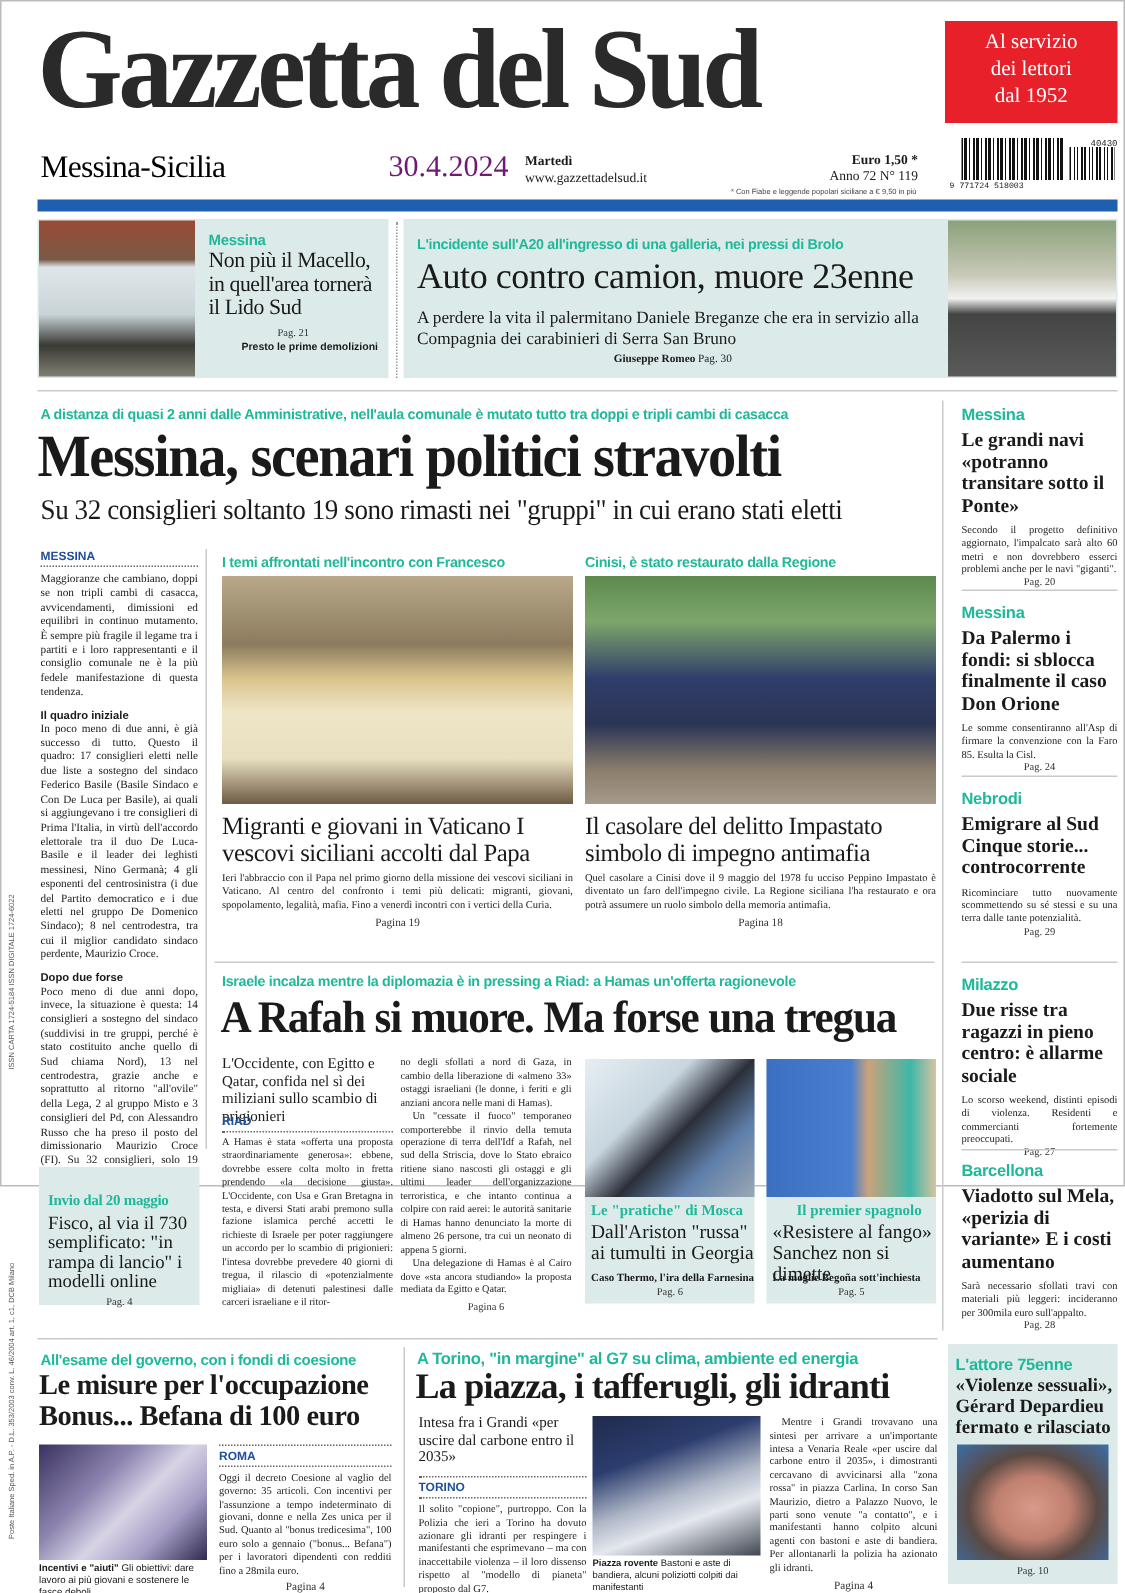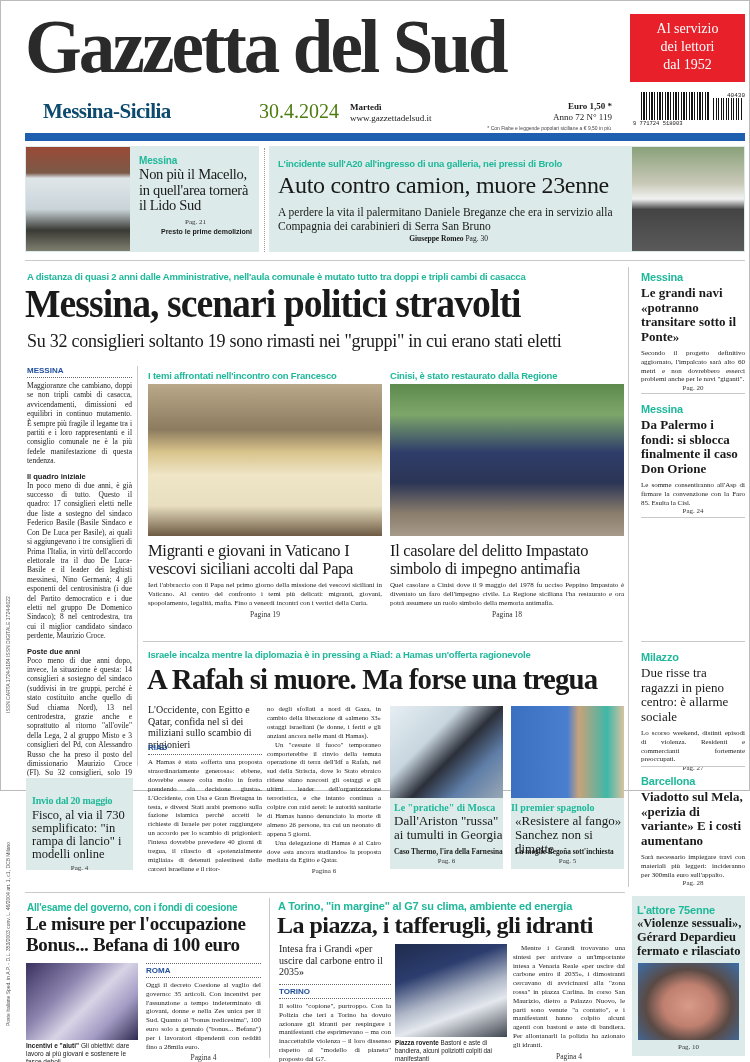--- a/index.html
+++ b/index.html
@@ -21,22 +21,22 @@
 
 <div class="page">
 
   <div class="abs" style="left:24px;top:2px;font-size:76px;font-weight:bold;letter-spacing:-3px;line-height:86px;color:#2a2a2a;transform:scaleX(0.96);transform-origin:left">Gazzetta del Sud</div>
   <div class="abs" style="left:629px;top:13px;width:115px;height:68px;background:#e8202a;color:#fff;text-align:center;font-size:14px;line-height:18px;padding-top:6px">
     <div>Al servizio</div>
     <div>dei lettori</div>
     <div>dal 1952</div>
   </div>
 
-  <div class="abs" style="left:42px;top:98px;font-size:21px;font-weight:bold;color:#0c4a6e;letter-spacing:-0.5px">Messina-Sicilia</div>
-  <div class="abs" style="left:258px;top:99px;font-size:20px;color:#4d7c0f">30.4.2024</div>
+  <div class="abs" style="left:26px;top:98px;font-size:21px;font-weight:normal;color:#000000;letter-spacing:-0.5px">Messina-Sicilia</div>
+  <div class="abs" style="left:258px;top:99px;font-size:20px;color:#701a75">30.4.2024</div>
   <div class="abs" style="left:349px;top:101px;font-size:9px;line-height:11px">
     <div class="bold">Martedì</div>
     <div>www.gazzettadelsud.it</div>
   </div>
   <div class="abs" style="left:470px;top:100px;width:141px;text-align:right;font-size:9px;line-height:11px">
     <div class="bold">Euro 1,50 *</div>
     <div>Anno 72 N° 119</div>
   </div>
   <div class="abs" style="left:400px;top:124px;width:210px;text-align:right;font-size:5px;font-family:'Liberation Sans',sans-serif;color:#444">* Con Fiabe e leggende popolari siciliane a € 9,50 in più</div>
 
@@ -71,21 +71,21 @@
 
   <div class="abs kicker" style="left:26px;top:270px;font-size:9.5px">A distanza di quasi 2 anni dalle Amministrative, nell'aula comunale è mutato tutto tra doppi e tripli cambi di casacca</div>
   <div class="abs" style="left:24px;top:281px;font-size:40px;line-height:44px;letter-spacing:-1px;font-weight:bold;transform:scaleX(0.94);transform-origin:left">Messina, scenari politici stravolti</div>
   <div class="abs" style="left:26px;top:329px;font-size:19px;line-height:22px;letter-spacing:-0.3px;transform:scaleX(0.95);transform-origin:left">Su 32 consiglieri soltanto 19 sono rimasti nei "gruppi" in cui erano stati eletti</div>
 
   <div class="abs" style="left:26px;top:365px;width:105px">
     <div class="label">MESSINA</div>
     <div class="body" style="font-size:7.5px;line-height:9.4px">Maggioranze che cambiano, doppi se non tripli cambi di casacca, avvicendamenti, dimissioni ed equilibri in continuo mutamento. È sempre più fragile il legame tra i partiti e i loro rappresentanti e il consiglio comunale ne è la più fedele manifestazione di questa tendenza.</div>
     <div class="bold" style="font-family:'Liberation Sans',sans-serif;font-size:7.5px;margin-top:6px">Il quadro iniziale</div>
     <div class="body" style="font-size:7.5px;line-height:9.4px">In poco meno di due anni, è già successo di tutto. Questo il quadro: 17 consiglieri eletti nelle due liste a sostegno del sindaco Federico Basile (Basile Sindaco e Con De Luca per Basile), ai quali si aggiungevano i tre consiglieri di Prima l'Italia, in virtù dell'accordo elettorale tra il duo De Luca-Basile e il leader dei leghisti messinesi, Nino Germanà; 4 gli esponenti del centrosinistra (i due del Partito democratico e i due eletti nel gruppo De Domenico Sindaco); 8 nel centrodestra, tra cui il miglior candidato sindaco perdente, Maurizio Croce.</div>
-    <div class="bold" style="font-family:'Liberation Sans',sans-serif;font-size:7.5px;margin-top:6px">Poste due anni</div>
+    <div class="bold" style="font-family:'Liberation Sans',sans-serif;font-size:7.5px;margin-top:6px">Dopo due forse</div>
     <div class="body" style="font-size:7.5px;line-height:9.4px">Poco meno di due anni dopo, invece, la situazione è questa: 14 consiglieri a sostegno del sindaco (suddivisi in tre gruppi, perché è stato costituito anche quello di Sud chiama Nord), 13 nel centrodestra, grazie anche e soprattutto al ritorno "all'ovile" della Lega, 2 al gruppo Misto e 3 consiglieri del Pd, con Alessandro Russo che ha preso il posto del dimissionario Maurizio Croce (FI). Su 32 consiglieri, solo 19 sono rimasti nei gruppi nei quali erano stati eletti.</div>
     <div class="pg" style="font-size:7.5px;margin-top:5px">Pagina 22</div>
   </div>
   <div class="vrule" style="left:136px;top:365px;height:400px"></div>
 
   <div class="abs boxbg" style="left:25px;top:777px;width:107px;height:92px;padding:17px 6px">
     <div class="kicker" style="font-family:'Liberation Serif',serif;font-size:10px">Invio dal 20 maggio</div>
     <div style="font-size:12.5px;line-height:13px;margin-top:3px">Fisco, al via il 730 semplificato: "in rampa di lancio" i modelli online</div>
     <div class="pg" style="font-size:7px;margin-top:3px">Pag. 4</div>
   </div>
@@ -121,21 +121,21 @@
   <div class="abs boxbg" style="left:389px;top:705px;width:113px;height:163px">
     <div class="photo" style="left:0;top:0;width:113px;height:92px;background:linear-gradient(135deg,#e6eef3 0%,#c8d6df 35%,#2b2f3a 55%,#5f7ea8 75%,#9aa8b5 100%)"></div>
     <div class="abs" style="left:4px;top:96px;color:#1fb89a;font-weight:bold;font-size:10px">Le "pratiche" di Mosca</div>
     <div class="abs" style="left:4px;top:108px;width:110px;font-size:13px;line-height:14px">Dall'Ariston "russa" ai tumulti in Georgia</div>
     <div class="abs bold" style="left:4px;top:141px;font-size:7.3px">Caso Thermo, l'ira della Farnesina</div>
     <div class="abs pg" style="left:4px;top:151px;width:105px;font-size:7px">Pag. 6</div>
   </div>
 
   <div class="abs boxbg" style="left:510px;top:705px;width:113px;height:163px">
     <div class="photo" style="left:0;top:0;width:113px;height:92px;background:linear-gradient(90deg,#3b6fc0 0%,#4a7fd0 50%,#c9a27a 60%,#3fb7a8 85%,#d8c2a0 100%)"></div>
-    <div class="abs" style="left:0;top:96px;color:#1fb89a;font-weight:bold;font-size:10px">Il premier spagnolo</div>
+    <div class="abs" style="left:20px;top:96px;color:#1fb89a;font-weight:bold;font-size:10px">Il premier spagnolo</div>
     <div class="abs" style="left:4px;top:108px;width:110px;font-size:13px;line-height:14px">«Resistere al fango» Sanchez non si dimette</div>
     <div class="abs bold" style="left:4px;top:141px;font-size:7.3px">La moglie Begoña sott'inchiesta</div>
     <div class="abs pg" style="left:4px;top:151px;width:105px;font-size:7px">Pag. 5</div>
   </div>
 
   <div class="vrule" style="left:627px;top:266px;height:620px"></div>
 
   <div class="abs" style="left:640px;top:270px;width:104px">
     <div class="kicker" style="font-size:11px">Messina</div>
     <div style="font-size:13px;line-height:14.5px;font-weight:bold;margin-top:3px">Le grandi navi «potranno transitare sotto il Ponte»</div>
@@ -143,32 +143,38 @@
     <div class="pg" style="font-size:7px">Pag. 20</div>
   </div>
   <div class="rule" style="left:640px;top:392px;width:104px"></div>
   <div class="abs" style="left:640px;top:402px;width:104px">
     <div class="kicker" style="font-size:11px">Messina</div>
     <div style="font-size:13px;line-height:14.5px;font-weight:bold;margin-top:3px">Da Palermo i fondi: si sblocca finalmente il caso Don Orione</div>
     <div class="body" style="font-size:7px;line-height:8.8px;margin-top:5px">Le somme consentiranno all'Asp di firmare la convenzione con la Faro 85. Esulta la Cisl.</div>
     <div class="pg" style="font-size:7px">Pag. 24</div>
   </div>
   <div class="rule" style="left:640px;top:516px;width:104px"></div>
+  <div class="abs" style="left:640px;top:526px;width:104px">
+    <div class="kicker" style="font-size:11px">Nebrodi</div>
+    <div style="font-size:13px;line-height:14.5px;font-weight:bold;margin-top:3px">Emigrare al Sud Cinque storie... controcorrente</div>
+    <div class="body" style="font-size:7px;line-height:8.8px;margin-top:5px">Ricominciare tutto nuovamente scommettendo su sé stessi e su una terra dalle tante potenzialità.</div>
+    <div class="pg" style="font-size:7px">Pag. 29</div>
+  </div>
   <div class="rule" style="left:640px;top:640px;width:104px"></div>
   <div class="abs" style="left:640px;top:650px;width:104px">
     <div class="kicker" style="font-size:11px">Milazzo</div>
-    <div style="font-size:13px;line-height:14.5px;font-weight:normal;margin-top:3px">Due risse tra ragazzi in pieno centro: è allarme sociale</div>
+    <div style="font-size:13px;line-height:14.5px;font-weight:bold;margin-top:3px">Due risse tra ragazzi in pieno centro: è allarme sociale</div>
     <div class="body" style="font-size:7px;line-height:8.8px;margin-top:5px">Lo scorso weekend, distinti episodi di violenza. Residenti e commercianti fortemente preoccupati.</div>
     <div class="pg" style="font-size:7px">Pag. 27</div>
   </div>
   <div class="rule" style="left:640px;top:765px;width:104px"></div>
   <div class="abs" style="left:640px;top:774px;width:104px">
     <div class="kicker" style="font-size:11px">Barcellona</div>
     <div style="font-size:13px;line-height:14.5px;font-weight:bold;margin-top:3px">Viadotto sul Mela, «perizia di variante» E i costi aumentano</div>
-    <div class="body" style="font-size:7px;line-height:8.8px;margin-top:5px">Sarà necessario impiegare travi con materiali più leggeri: incideranno per 300mila euro sull'appalto.</div>
+    <div class="body" style="font-size:7px;line-height:8.8px;margin-top:5px">Sarà necessario sfollati travi con materiali più leggeri: incideranno per 300mila euro sull'appalto.</div>
     <div class="pg" style="font-size:7px">Pag. 28</div>
   </div>
 
   <div class="rule" style="left:24px;top:891px;width:600px"></div>
 
   <div class="abs kicker" style="left:26px;top:901px;font-size:10px">All'esame del governo, con i fondi di coesione</div>
   <div class="abs" style="left:25px;top:912px;width:245px;font-size:19px;line-height:21px;font-weight:bold;letter-spacing:-0.3px">Le misure per l'occupazione Bonus... Befana di 100 euro</div>
   <div class="photo" style="left:25px;top:962px;width:112px;height:77px;background:linear-gradient(135deg,#3a3160 0%,#8e86b0 35%,#d8d4e6 55%,#a49cc4 75%,#2f2a50 100%)"></div>
   <div class="abs" style="left:25px;top:1041px;width:115px;font-size:6.5px;line-height:8px;font-family:'Liberation Sans',sans-serif">
     <span class="bold">Incentivi e "aiuti"</span>

